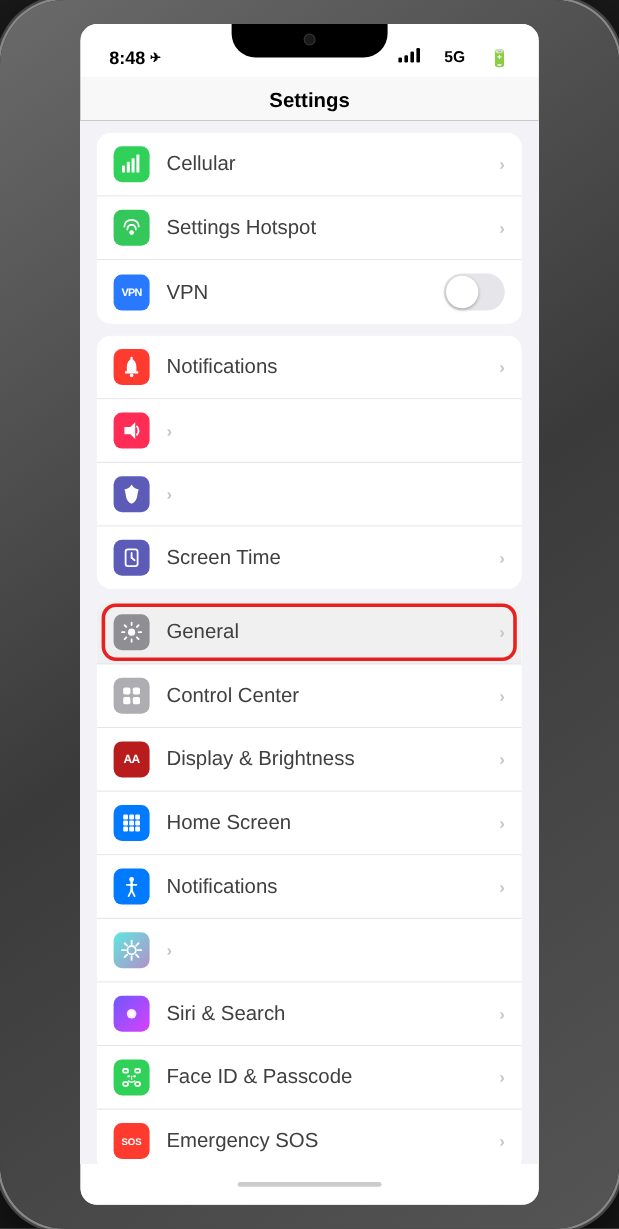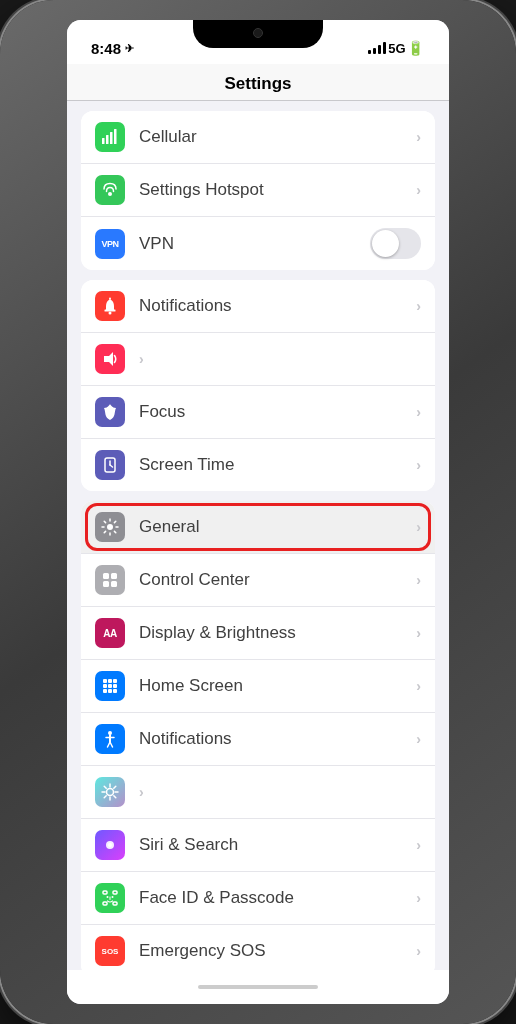--- a/index.html
+++ b/index.html
@@ -52,22 +52,22 @@
       font-size: 15px;
       font-weight: 600;
       color: #000;
       display: flex;
       align-items: center;
       gap: 4px;
     }
 
     .status-bar-right {
       display: flex;
-      align-items: center;
-      gap: 2px;
+      align-items: flex-start;
+      gap: 20px;
     }
 
     .signal-bars {
       display: flex;
       align-items: flex-end;
       gap: 2px;
     }
 
     .signal-bar {
       background: #000;
@@ -209,21 +209,21 @@
     }
 
     
     .icon-green { background: #34c759; }
     .icon-red { background: #ff3b30; }
     .icon-pink { background: #ff2d55; }
     .icon-gray { background: #8e8e93; }
     .icon-light-gray { background: #aeaeb2; }
     .icon-vpn-blue { background: #2979ff; }
     .icon-cellular-green { background: #30d158; }
-    .icon-aa-blue { background: #be185d; }
+    .icon-aa-blue { background: #b91c1c; }
     .icon-keyboard-blue { background: #007aff; }
     .icon-accessibility-blue { background: #007aff; }
     .icon-faceid-green { background: #30d158; }
     .icon-sos-red { background: #ff3b30; }
 
     .bottom-bar {
       height: 34px;
       background: #fff;
       display: flex;
       align-items: center;
@@ -341,21 +341,20 @@
             <span class="chevron">›</span>
           </div>
         </div>
 
         <div class="settings-item">
           <div class="settings-item-icon" style="background:#5c5cb8;">
             <svg width="18" height="18" viewBox="0 0 18 18" fill="white">
               <path d="M9 1 C9 1 11 5 15 5 C13 9 15 14 9 17 C3 14 5 9 3 5 C7 5 9 1 9 1Z" fill="white"></path>
             </svg>
           </div>
-          <span class="settings-item-label">Focus</span>
           <div class="settings-item-right">
             <span class="chevron">›</span>
           </div>
         </div>
 
         <div class="settings-item">
           <div class="settings-item-icon" style="background:#5c5cb8;">
             <svg width="18" height="18" viewBox="0 0 18 18" fill="white">
               <rect x="4" y="2" width="10" height="14" rx="2" fill="none" stroke="white" stroke-width="1.5"></rect>
               <line x1="9" y1="5" x2="9" y2="9" stroke="white" stroke-width="1.5" stroke-linecap="round"></line>

